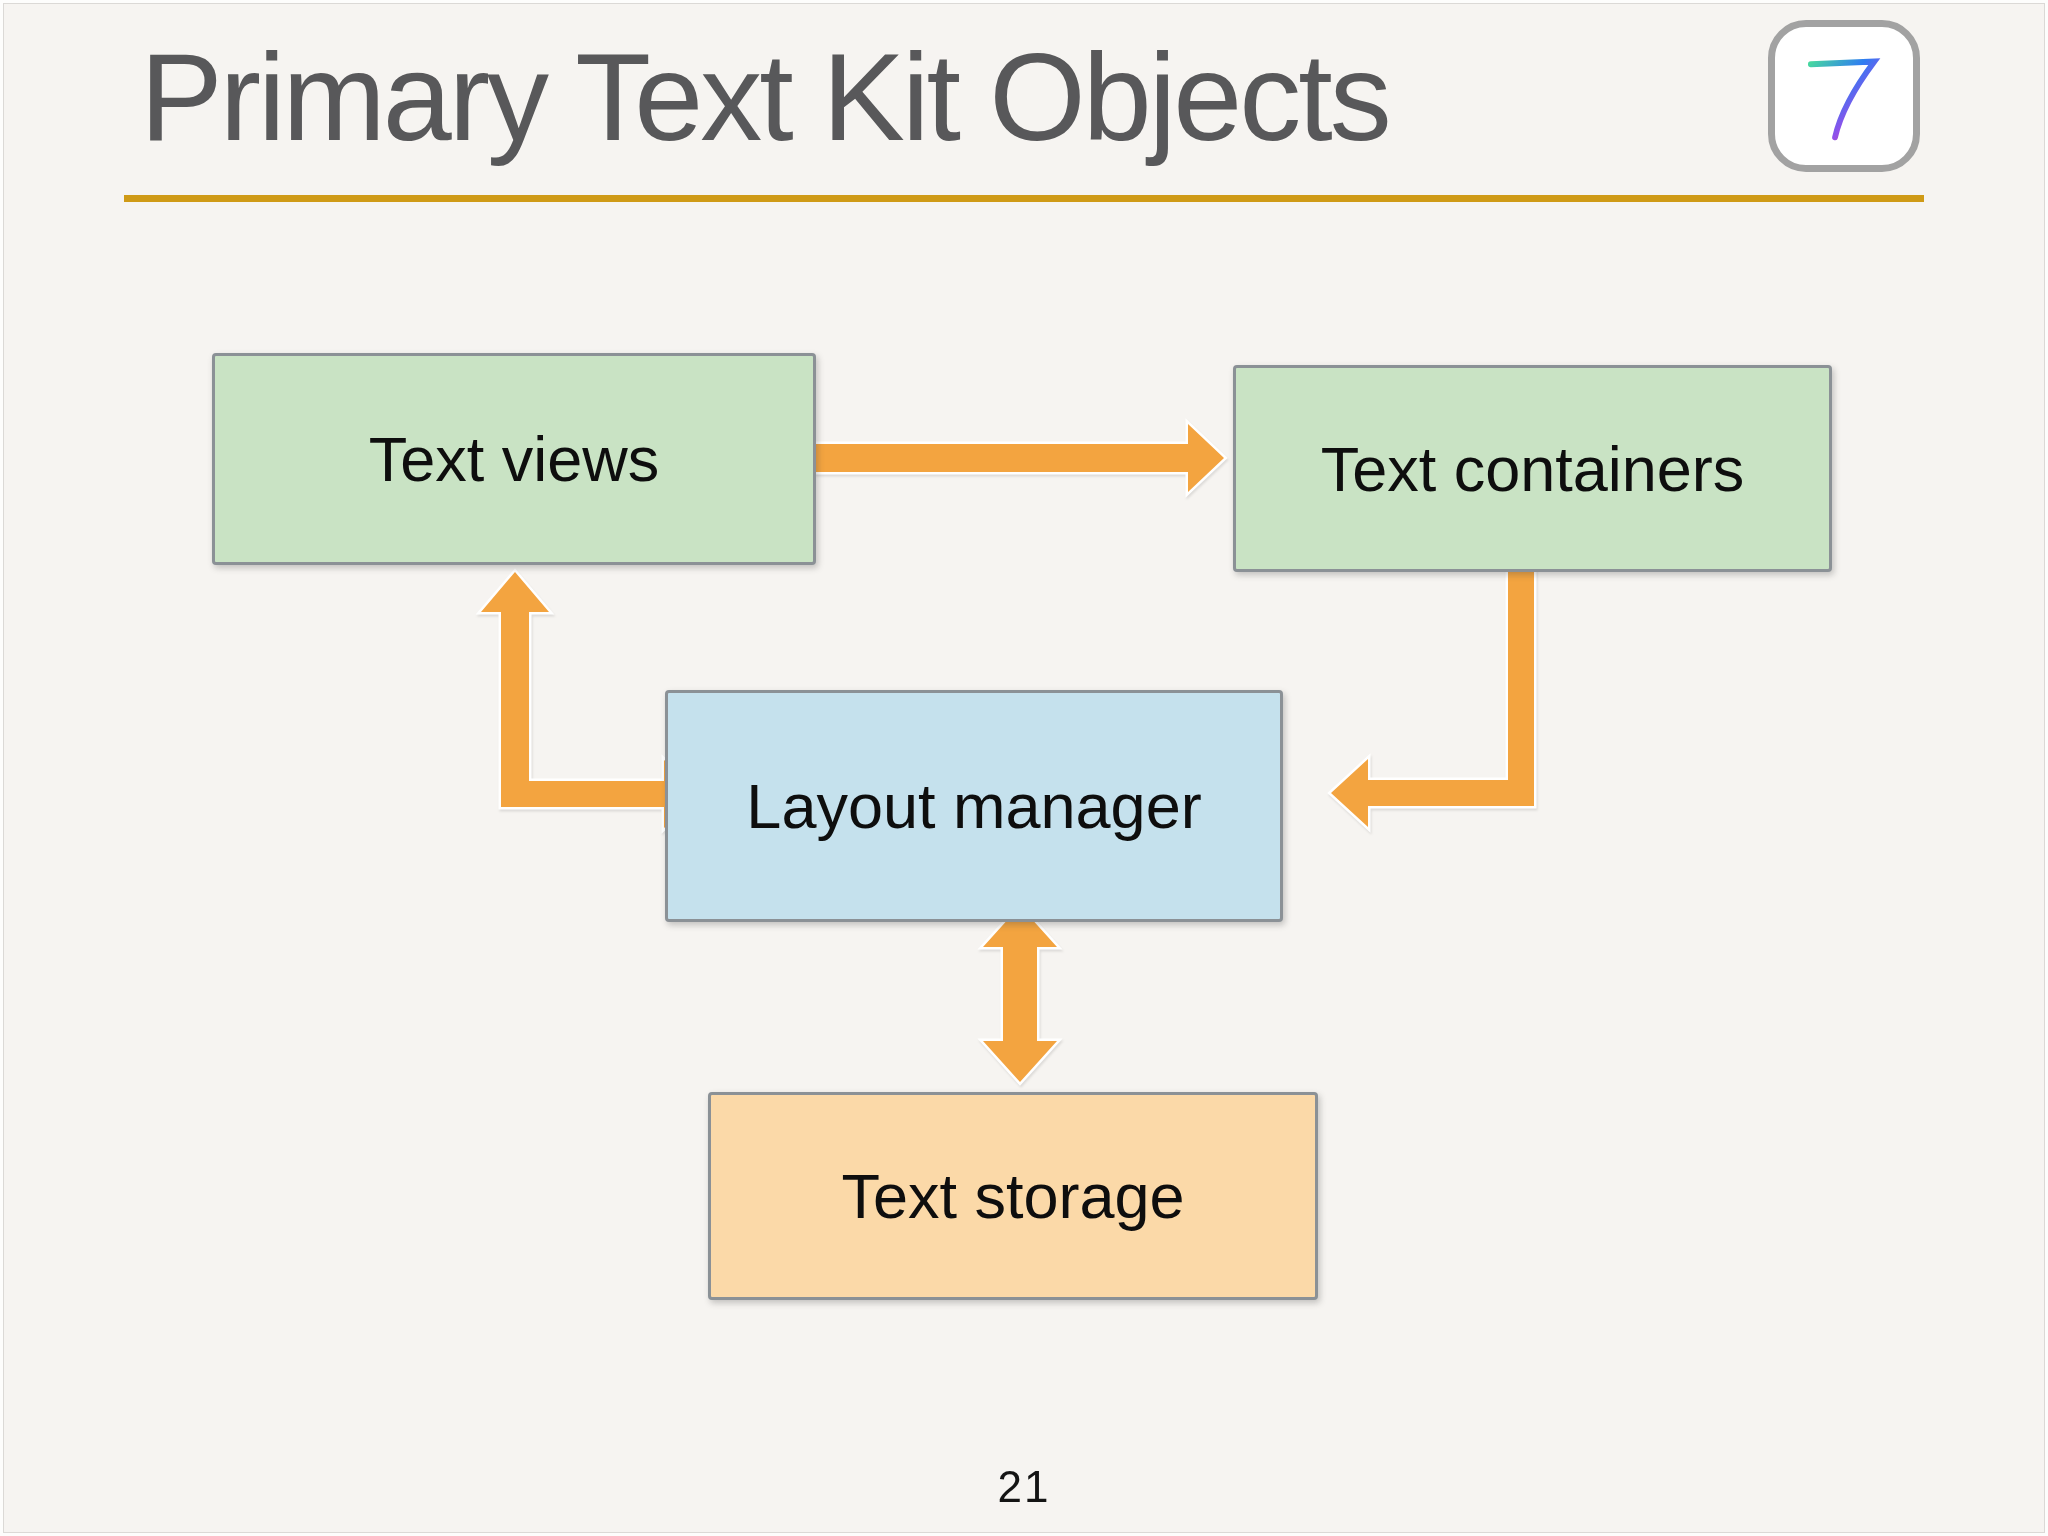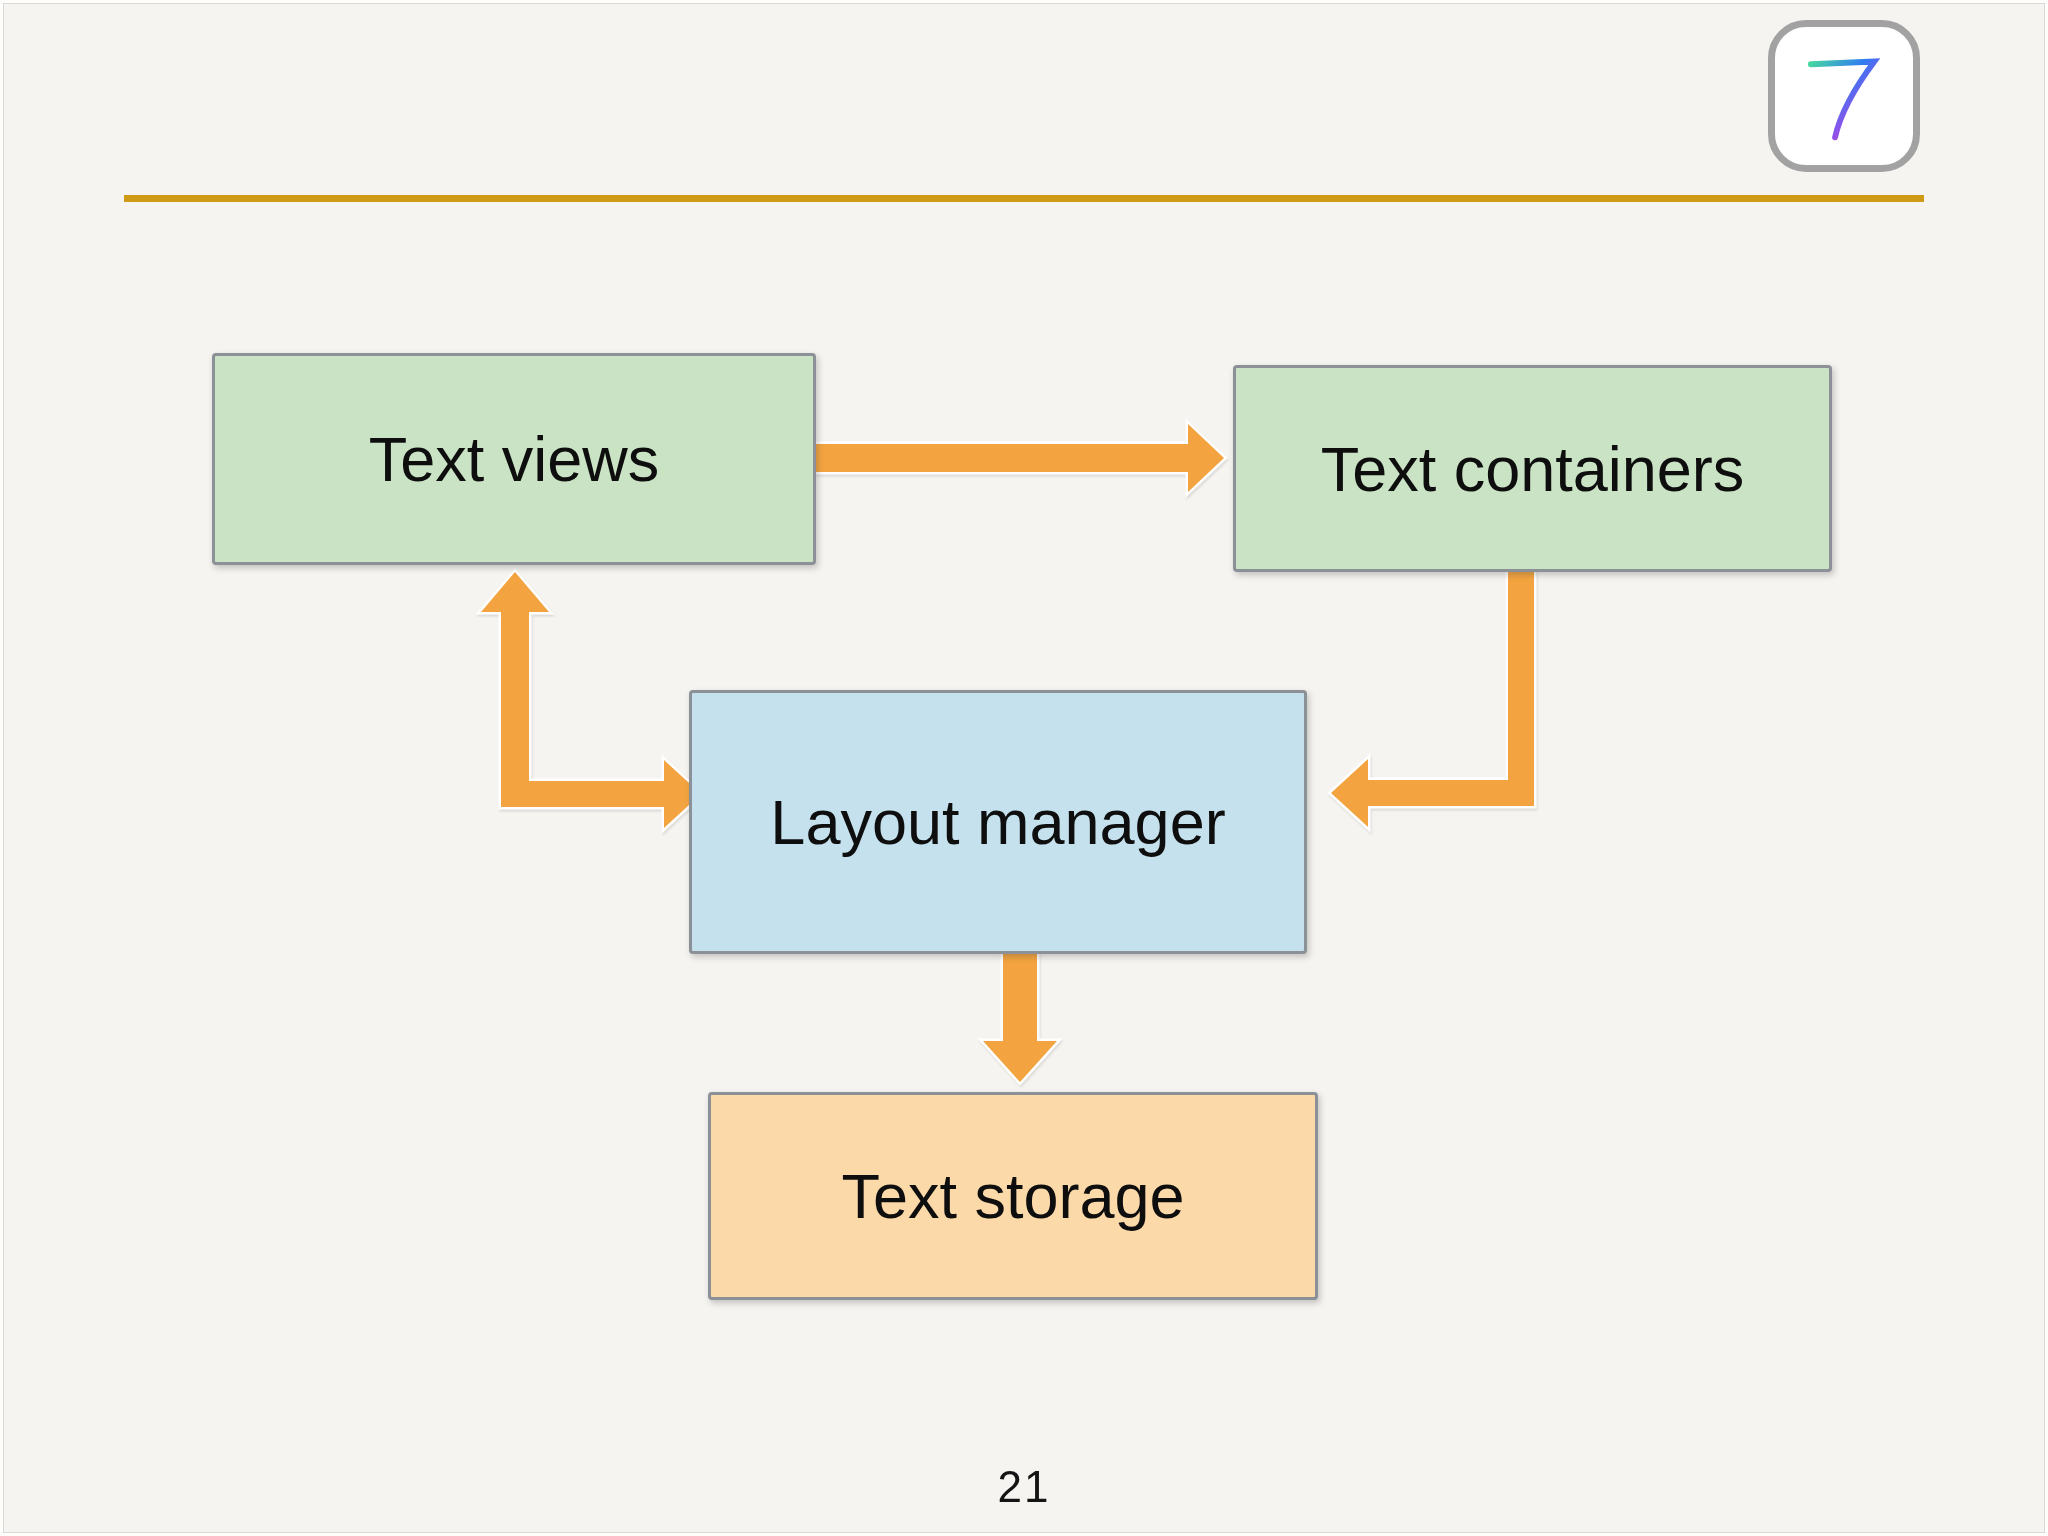--- a/index.html
+++ b/index.html
@@ -28,38 +28,39 @@
   .ios-badge svg{position:absolute;left:0;top:0;width:100%;height:100%;}
   .node{
     position:absolute;box-sizing:border-box;
     border:3px solid #8b9196;border-radius:4px;
     display:flex;align-items:center;justify-content:center;
     font-size:63px;color:#0e0e0e;
     box-shadow:2px 3px 6px rgba(60,60,60,0.28);
   }
   .node-text-views{left:212px;top:353px;width:604px;height:212px;background:#c9e3c4;}
   .node-text-containers{left:1233px;top:365px;width:599px;height:207px;background:#c9e3c4;}
-  .node-layout-manager{left:689px;top:690px;width:618px;height:264px;background:#c5e1ed;}
+  .node-layout-manager{left:665px;top:690px;width:618px;height:232px;background:#c5e1ed;}
   .node-text-storage{left:708px;top:1092px;width:610px;height:208px;background:#fbd9a8;}
   .arrow-layer{position:absolute;left:0;top:0;width:2048px;height:1536px;pointer-events:none;}
   .arrow-layer polygon{
     fill:#f3a440;stroke:#ffffff;stroke-width:5;stroke-linejoin:miter;
     paint-order:stroke;
     filter:drop-shadow(1px 2px 1px rgba(0,0,0,0.10));
   }
   .page-number{
     position:absolute;left:0;top:1462px;width:100%;
     text-align:center;font-size:44px;color:#141414;letter-spacing:2px;
   }
 </style>
 </head>
 <body>
 
 <div class="slide">
 
+  <div class="page-title">Primary Text Kit Objects</div>
 
   <div class="title-rule"></div>
 
   <div class="ios-badge">
     <svg viewBox="0 0 100 100" aria-label="7">
       <defs>
         <linearGradient id="g7" x1="0" y1="0" x2="1" y2="1">
           <stop offset="0" stop-color="#47d7a0"></stop>
           <stop offset="0.42" stop-color="#2f7cf2"></stop>
           <stop offset="0.68" stop-color="#9150ea"></stop>

